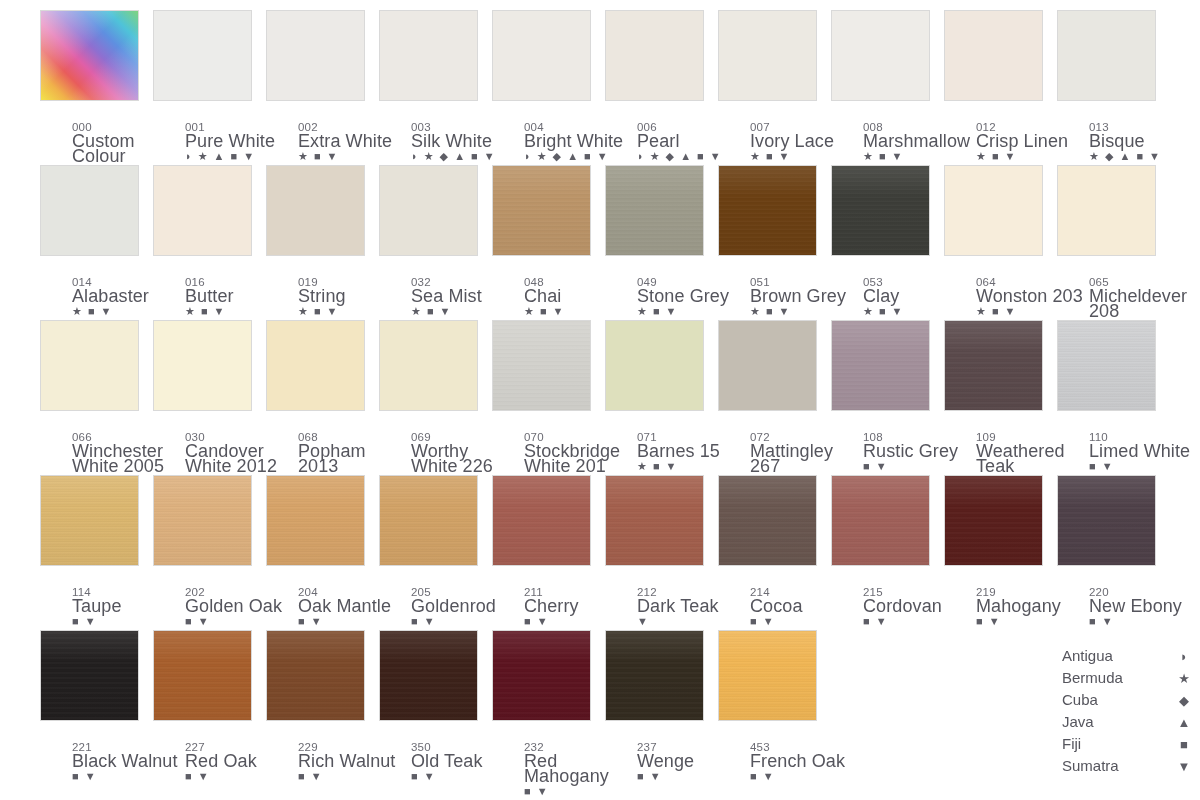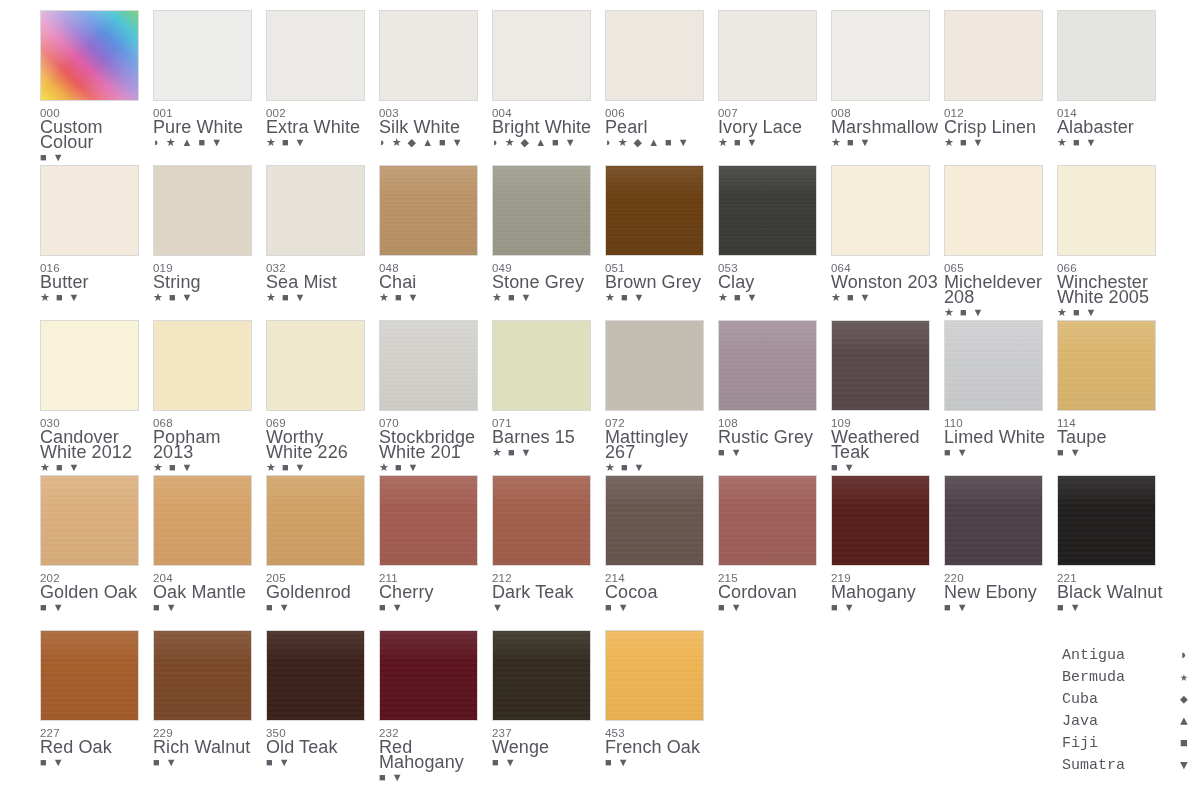--- a/index.html
+++ b/index.html
@@ -38,22 +38,23 @@
   .swatch-chip {
     width: 99px;
     height: 91px;
     border: 1px solid #d9d9d9;
     position: relative;
     overflow: hidden;
     background-size: 100% 100%;
   }
 
   .swatch-meta {
-    padding-top: 5px;
+    padding-top: 19px;
     width: 108px;
+    margin-left: 32px;
   }
 
   .swatch-code {
     font-size: 11.5px;
     color: #6b6b73;
     line-height: 14px;
     letter-spacing: 0.2px;
   }
 
   .swatch-name {
@@ -71,21 +72,20 @@
     letter-spacing: 1.5px;
     white-space: nowrap;
   }
 
   
   #legend {
     position: absolute;
     left: 1062px;
     top: 645px;
     width: 130px;
-    font-family: Liberation Mono, monospace;
   }
   .legend-row {
     display: flex;
     align-items: baseline;
     justify-content: space-between;
     height: 22px;
   }
   .legend-label {
     font-size: 15px;
     color: #55555d;
@@ -219,20 +219,28 @@
       </div>
       <div class="swatch-cell">
         <div class="swatch-chip" style="background: rgb(240, 231, 222);"></div>
         <div class="swatch-meta">
           <div class="swatch-code">012</div>
           <div class="swatch-name">Crisp Linen</div>
           <div class="swatch-icons">★ ■ ▼</div>
         </div>
       </div>
       <div class="swatch-cell">
+        <div class="swatch-chip" style="background: rgb(232, 231, 225);"></div>
+        <div class="swatch-meta">
+          <div class="swatch-code">013</div>
+          <div class="swatch-name">Bisque</div>
+          <div class="swatch-icons">★ ◆ ▲ ■ ▼</div>
+        </div>
+      </div>
+      <div class="swatch-cell">
         <div class="swatch-chip" style="background: rgb(228, 229, 224);"></div>
         <div class="swatch-meta">
           <div class="swatch-code">014</div>
           <div class="swatch-name">Alabaster</div>
           <div class="swatch-icons">★ ■ ▼</div>
         </div>
       </div>
       <div class="swatch-cell">
         <div class="swatch-chip" style="background: rgb(243, 233, 220);"></div>
         <div class="swatch-meta">

